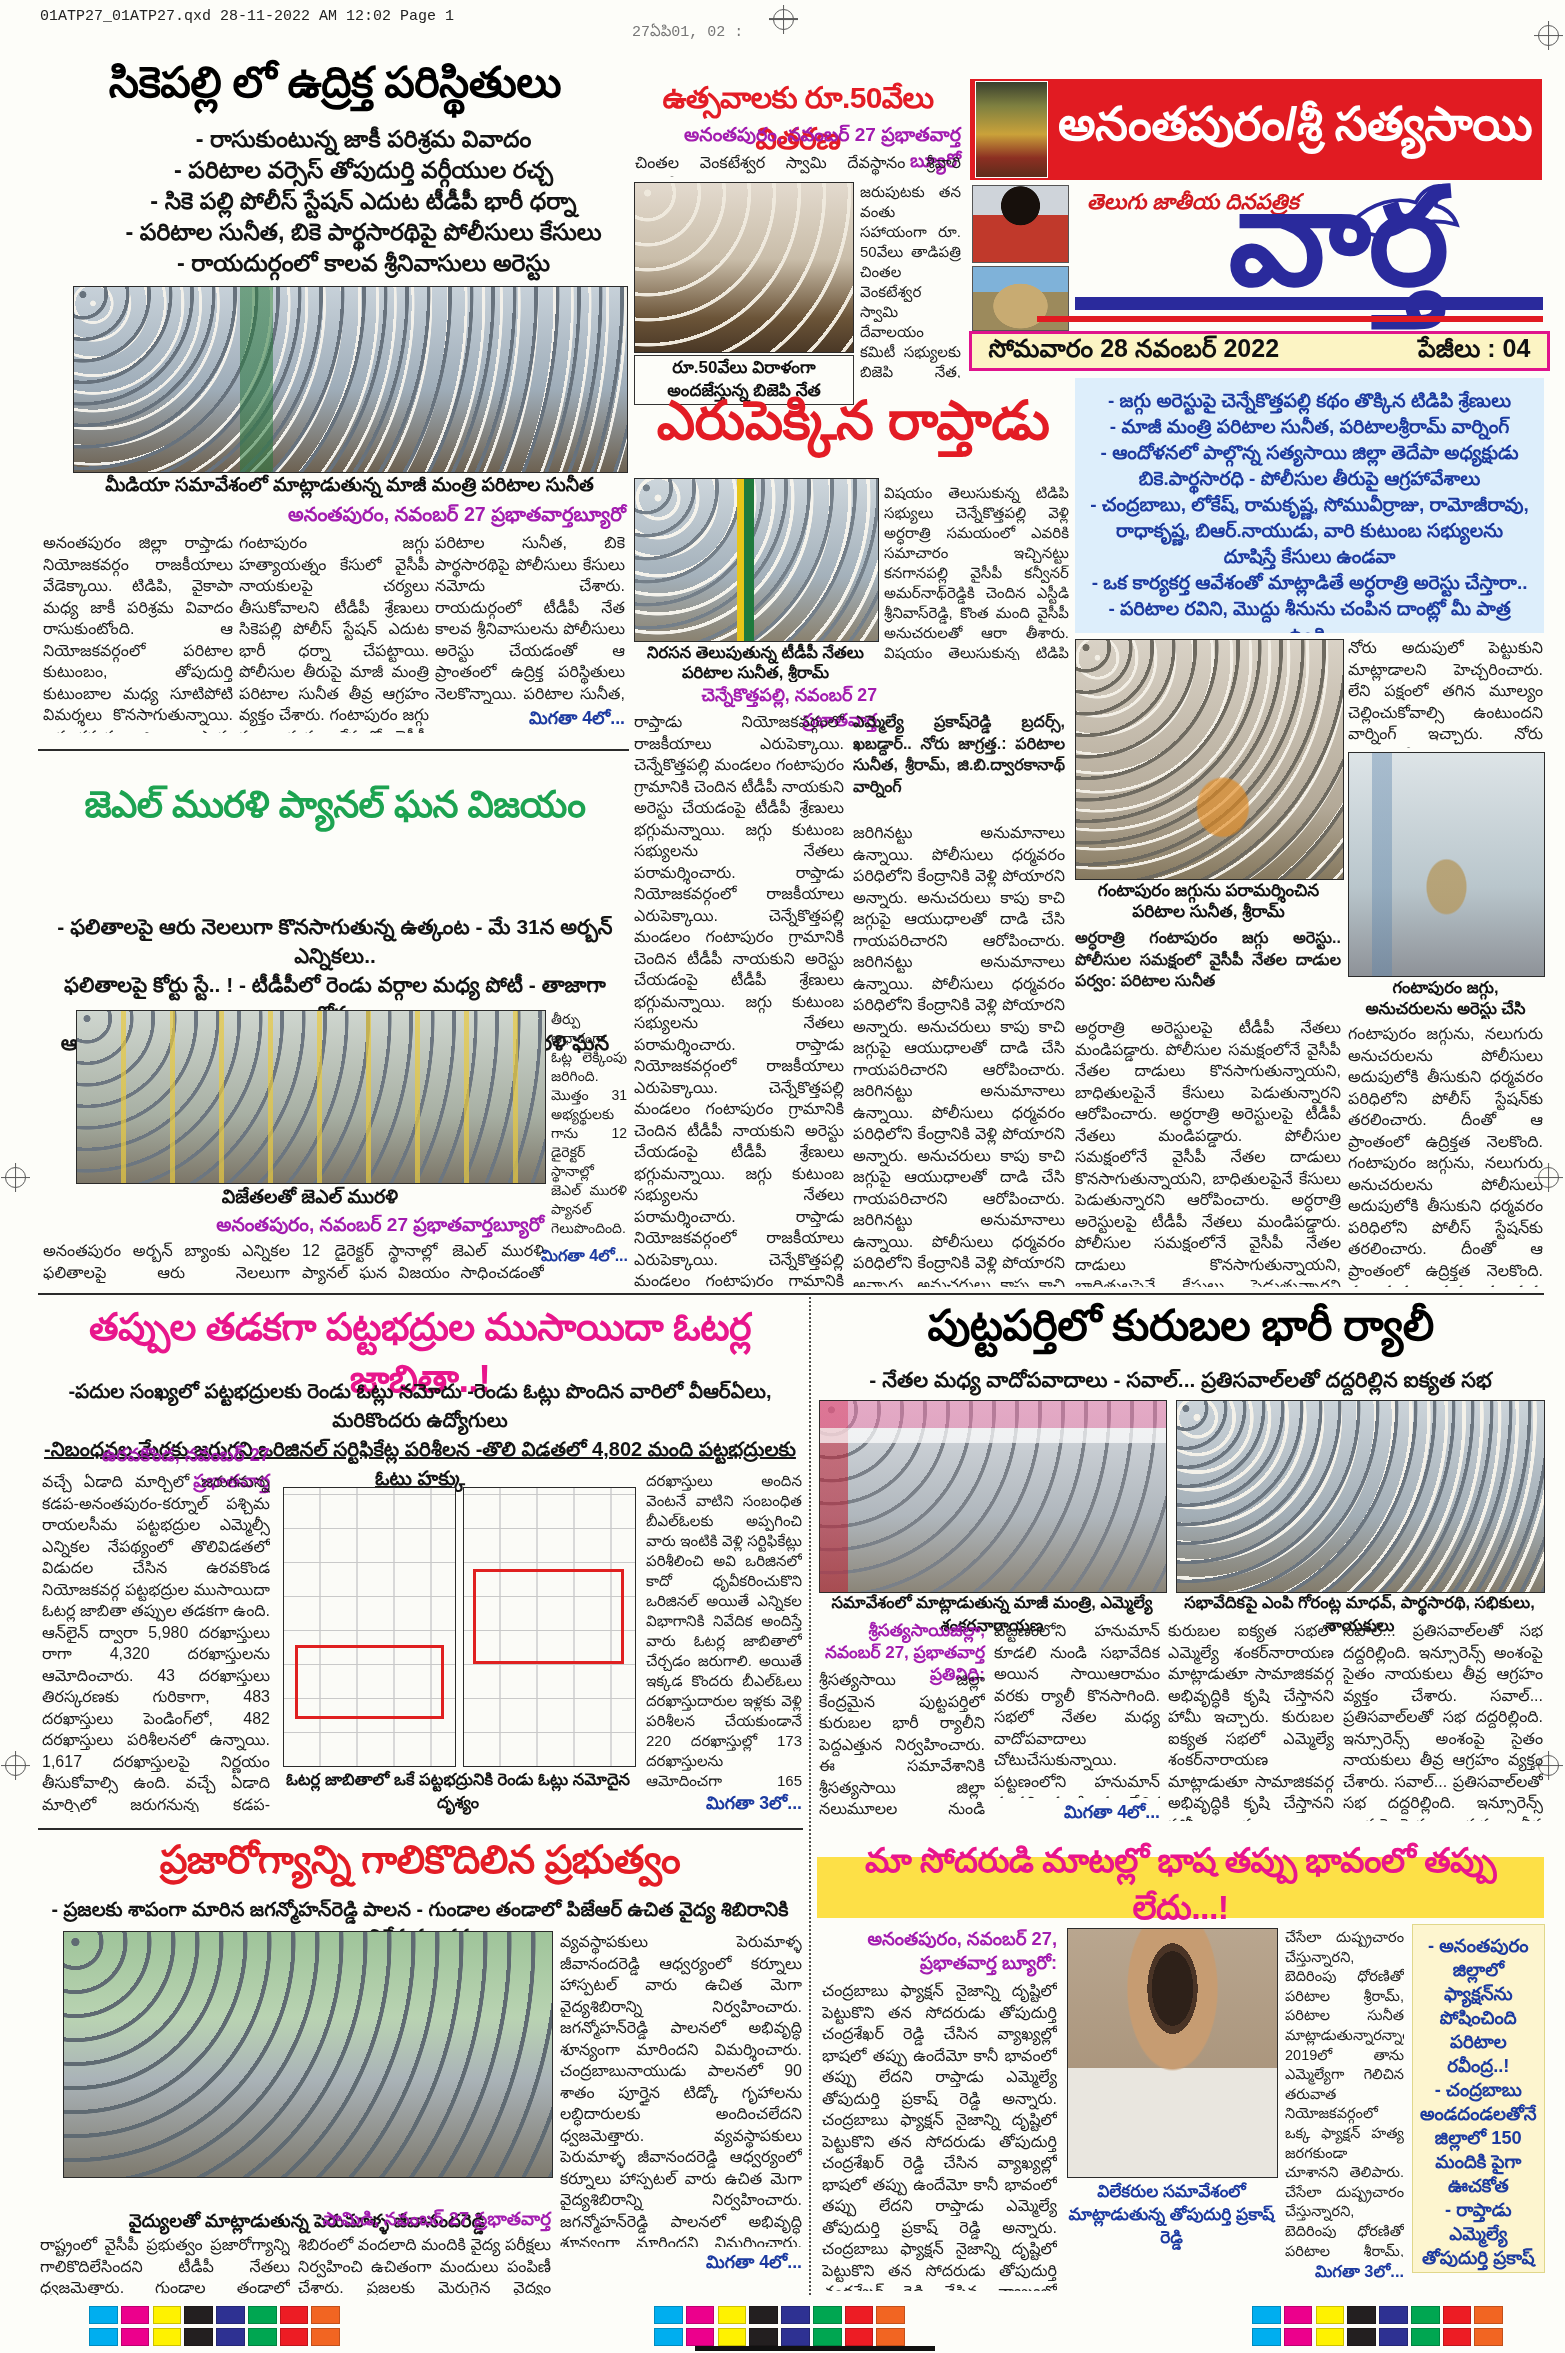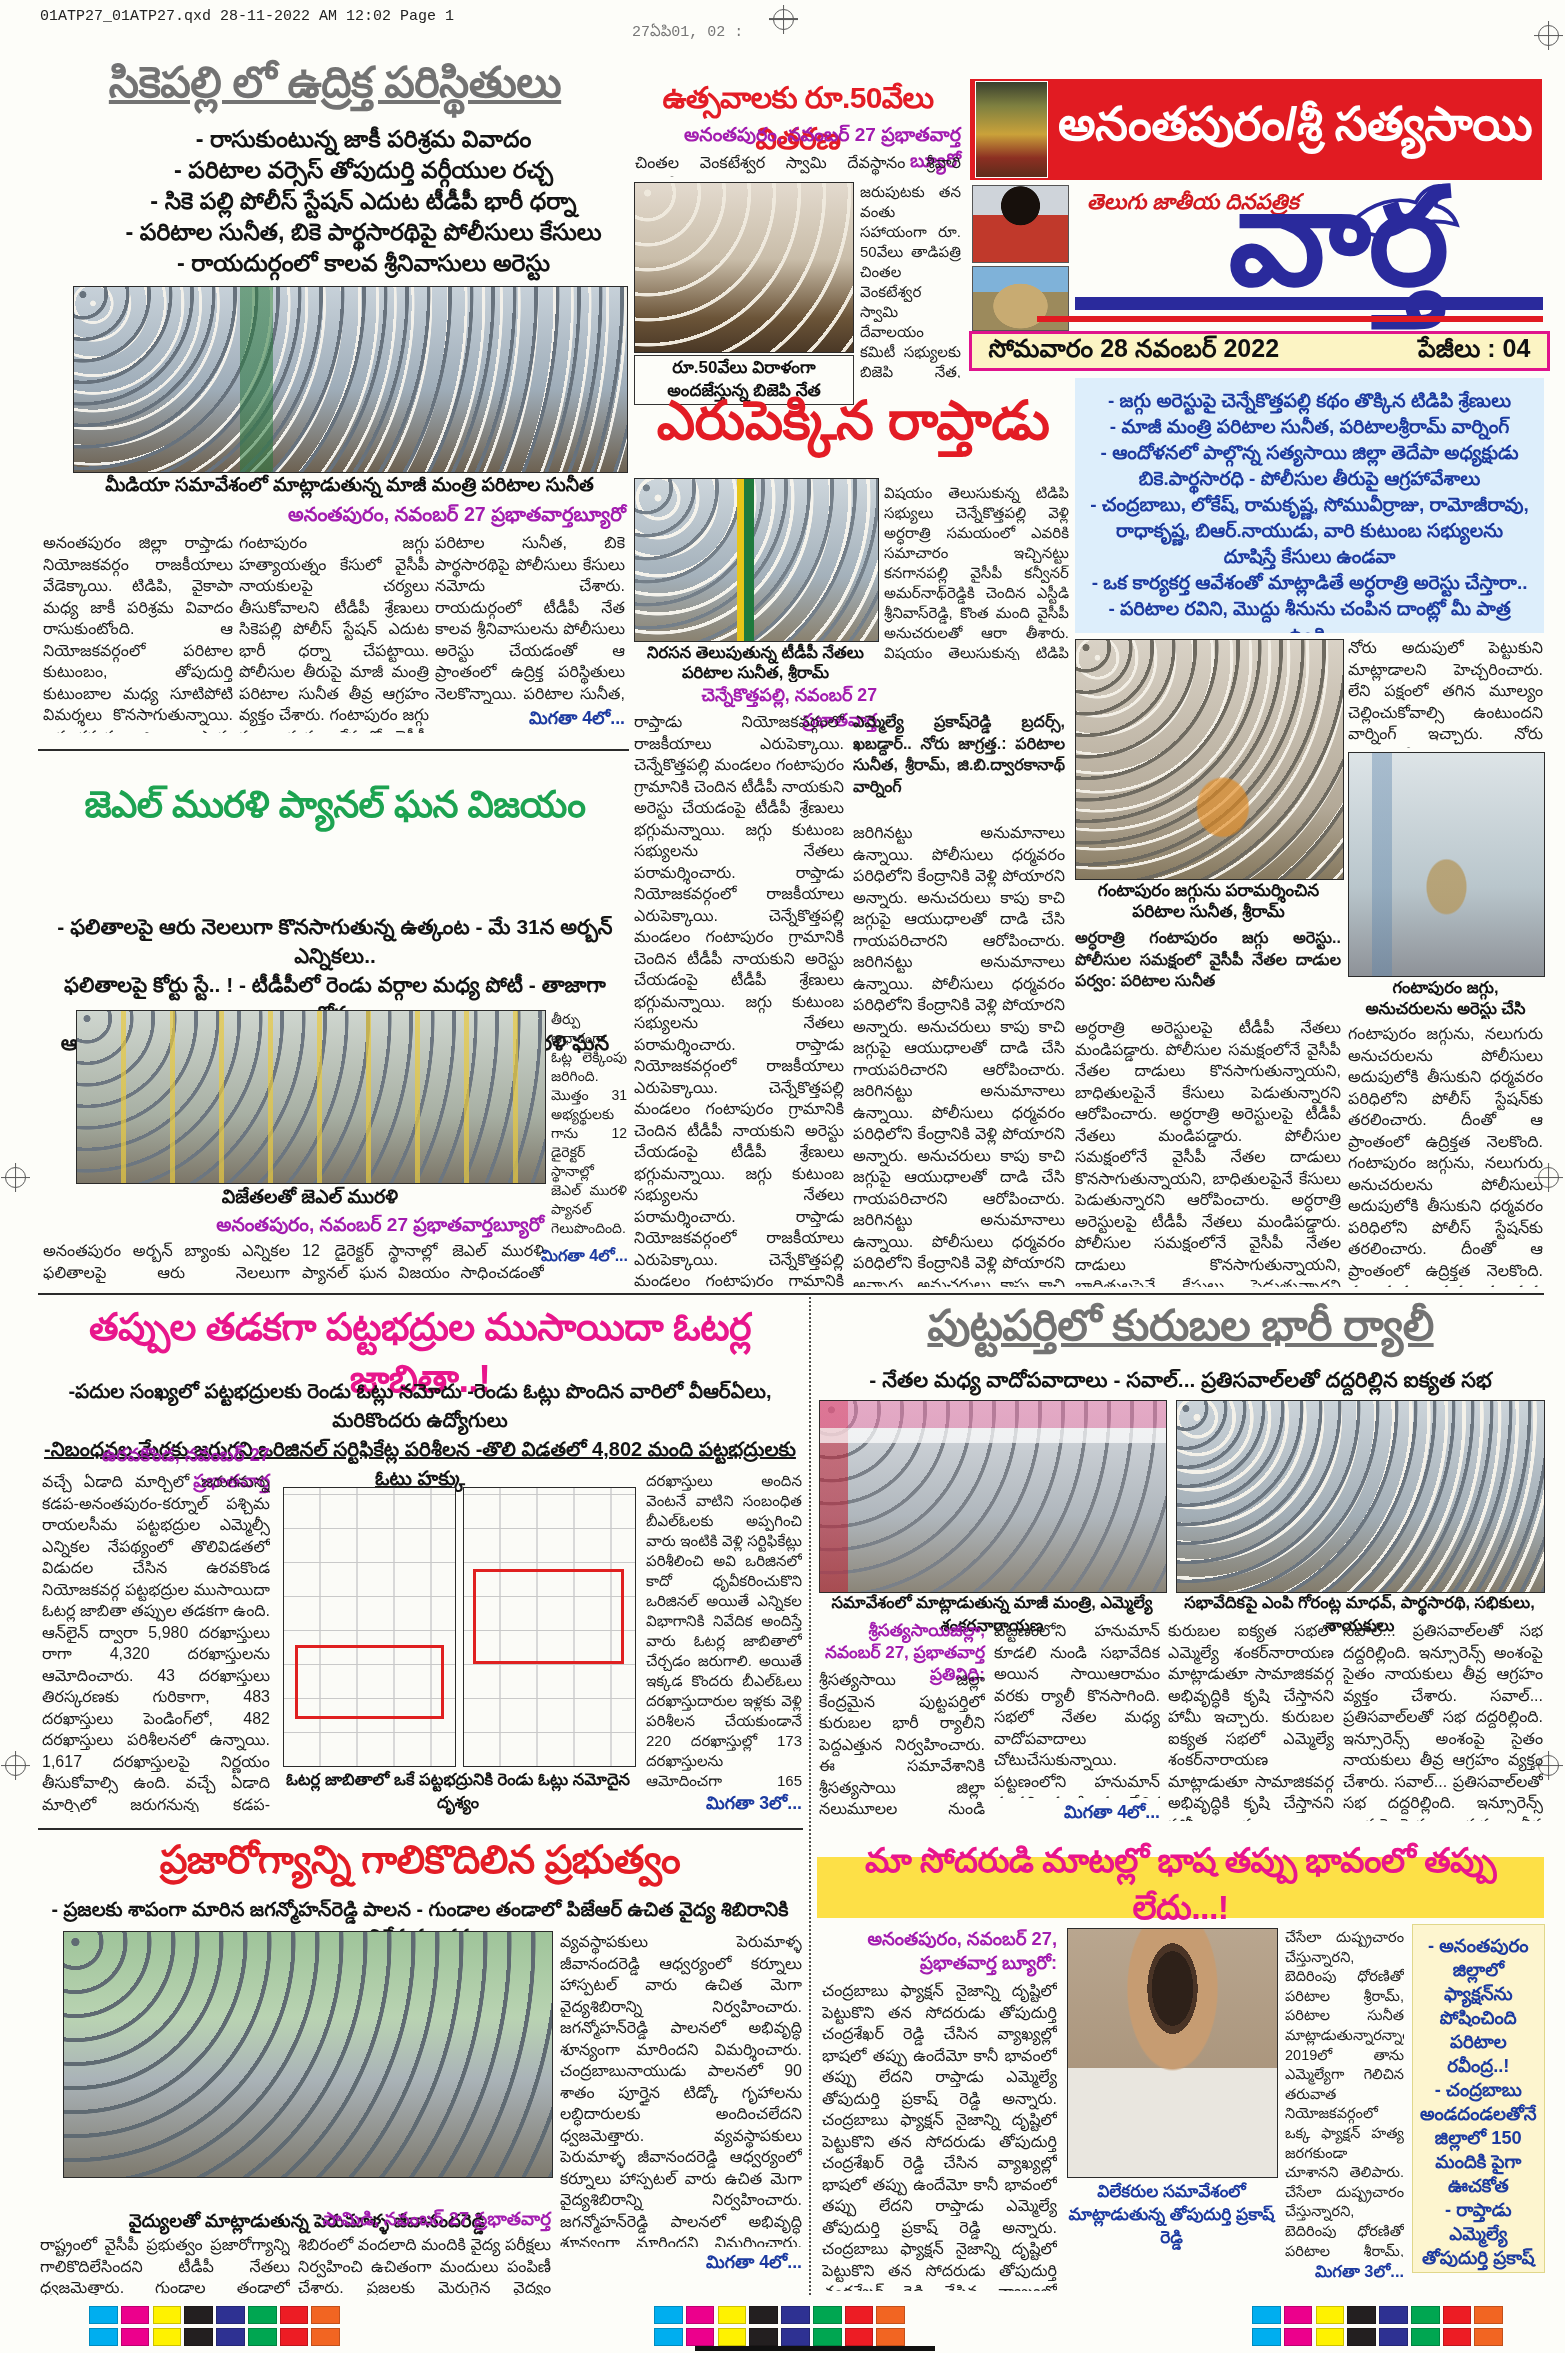--- a/index.html
+++ b/index.html
@@ -3,21 +3,21 @@
 <meta charset="utf-8">
 <style>
   html,body{margin:0;padding:0;background:#e8e6e0;}
   .page{position:relative;width:1565px;height:2354px;background:#fdfdf9;overflow:hidden;
         font-family:"Liberation Sans","DejaVu Sans",sans-serif;color:#161616;}
   .abs{position:absolute;}
   .printline{font-family:"Liberation Mono","DejaVu Sans Mono",monospace;font-size:15px;color:#222;}
   .printcenter{font-family:"Liberation Mono","DejaVu Sans Mono",monospace;font-size:15px;color:#777;}
   
   .hl{font-weight:bold;text-align:center;letter-spacing:-0.6px;}
-  .hl-blue{color:#737373;text-decoration:underline;}
+  .hl-blue{color:#000000;}
   .hl-red{color:#e31c25;}
   .hl-green{color:#1da351;}
   .hl-pink{color:#e8168c;}
   .subhead{font-weight:bold;color:#141414;text-align:center;}
   .dateline{font-weight:bold;text-align:right;color:#a21caf;}
   .bodytext{font-size:16px;line-height:21.5px;text-align:justify;overflow:hidden;color:#1b1b1b;}
   .boldpara{font-weight:bold;}
   .caption{font-weight:bold;text-align:center;color:#111;overflow:hidden;}
   .more{color:#1c3aa0;font-weight:bold;font-size:17.7px;text-align:right;}
   

